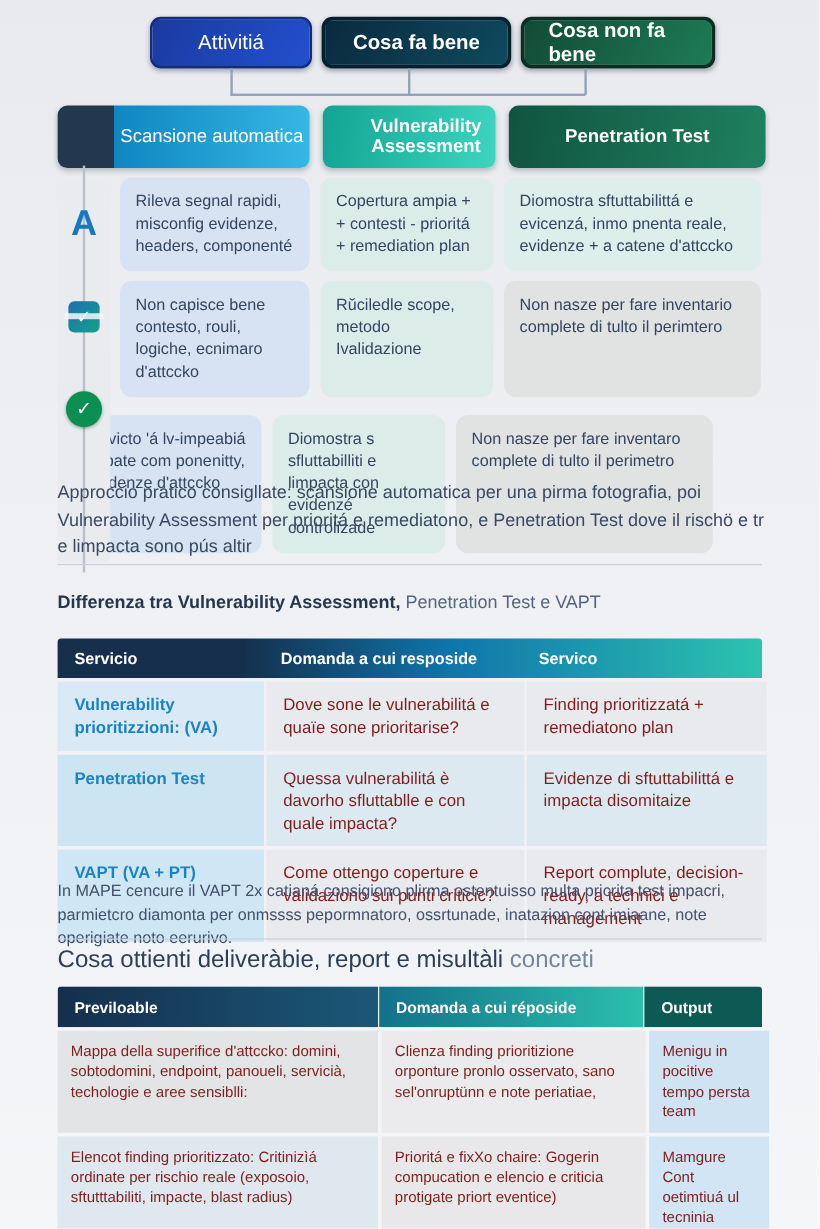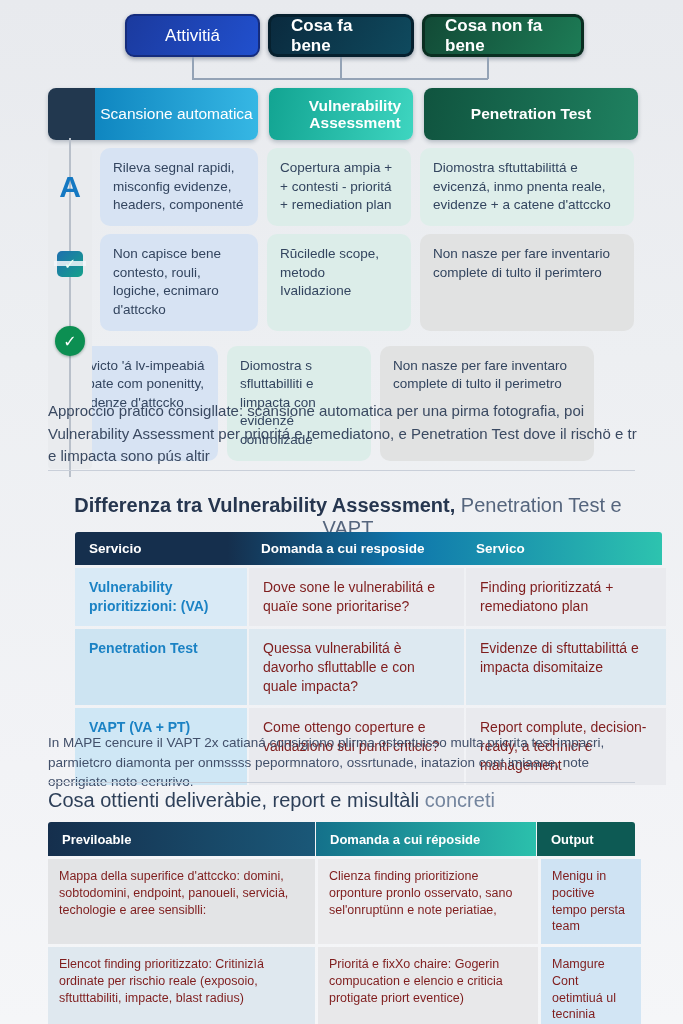--- a/index.html
+++ b/index.html
@@ -11,21 +11,21 @@
     color:#33455f;
   }
   
   .legend { position:absolute; top:14px; left:125px; display:flex; gap:8px; }
   .chip {
     height:43px; display:flex; align-items:center; justify-content:center;
     border-radius:9px; color:#fff; font-size:17px; padding:0 20px;
     box-shadow:0 2px 4px rgba(10,25,45,.35);
   }
   .chip.attivita { width:135px; background:linear-gradient(120deg,#1b3a9e,#2150ce); border:2px solid #152c7d; }
-  .chip.bene { width:146px; background:linear-gradient(120deg,#0a2a3e,#0f4a5e); border:3px solid #06202e; font-weight:bold; }
+  .chip.bene { width:158px; background:linear-gradient(120deg,#0a2a3e,#0f4a5e); border:3px solid #06202e; font-weight:bold; }
   .chip.nonbene { width:162px; background:linear-gradient(120deg,#11493565,#1c7a55); background:linear-gradient(120deg,#124a36,#1d7c56); border:3px solid #0a2e21; font-weight:bold; }
   .conn { position:absolute; background:#94a3b6; }
   
   .matrix { position:absolute; top:88px; left:48px; width:587px; }
   .m-head { display:grid; grid-template-columns:210px 144px 214px; column-gap:11px; }
   .m-h {
     height:52px; border-radius:8px; color:#fff; display:flex; align-items:center; justify-content:center;
     text-align:center; font-size:15.5px; line-height:1.12; box-shadow:0 2px 4px rgba(20,40,60,.25);
   }
   .m-h.scan { background:linear-gradient(90deg,#22384f 0px,#22384f 47px,#0f86c0 47px,#36b7e4 100%); padding-left:47px; }
@@ -50,28 +50,28 @@
   .bg-mint  { background:#dcede9; }
   .bg-mint2 { background:#deeeea; }
   .bg-gray  { background:#e1e2e2; }
   .r1 .m-cell { min-height:78px; }
   .r2 .m-cell { min-height:66px; }
   .r3 .m-cell { min-height:64px; }
   
   .note1 { position:absolute; top:400px; left:48px; width:594px; font-size:15px; line-height:1.5; color:#3a4961; }
   .divider { position:absolute; left:48px; width:587px; height:1px; background:#c9cfd9; }
   .d1 { top:470px; } .d2 { top:782px; }
-  .h2 { position:absolute; top:494px; left:48px; width:600px; font-size:20px;text-align:center; }
+  .h2 { position:absolute; top:494px; left:48px; width:600px; font-size:15px; }
   .h2 .b { font-weight:bold; color:#26364f; }
   .h2 .r { font-weight:normal; color:#55657d; }
   .h3 { position:absolute; top:789px; left:48px; width:600px; font-size:20px; font-weight:normal; color:#2d3f58; }
   .h3 .accent { color:#74859e; }
   .note2 { position:absolute; top:733px; left:48px; width:594px; font-size:13.5px; line-height:1.45; color:#42506a; }
   
-  .t2 { position:absolute; top:532px; left:48px; width:587px;margin-left:27px; }
+  .t2 { position:absolute; top:532px; left:48px; width:587px; }
   .t2-head { display:grid; grid-template-columns:172px 215px 200px; height:33px; border-radius:3px 3px 0 0; overflow:hidden;
     background:linear-gradient(90deg,#152f4d 0%,#152f4d 26%,#0f76ac 56%,#2dc3af 100%); }
   .t2-head > div, .t3-head > div { display:flex; align-items:center; padding:0 14px; color:#fff; font-weight:bold; font-size:13.5px; }
   .t2-row { display:grid; grid-template-columns:172px 215px 200px; column-gap:2px; margin-top:3px; }
   .t-cell { padding:10px 14px; font-size:14px; line-height:1.35; color:#7f1d1d; }
   .svc { font-weight:bold; color:#1b82c4; }
   .c-lb { background:#d9eaf6; } .c-lb2 { background:#cde4f2; } .c-lb3 { background:#cfe7f5; }
   .c-gr { background:#e9eaee; } .c-bl { background:#dde9f1; }
   
   .t3 { position:absolute; top:822px; left:48px; width:587px; }

